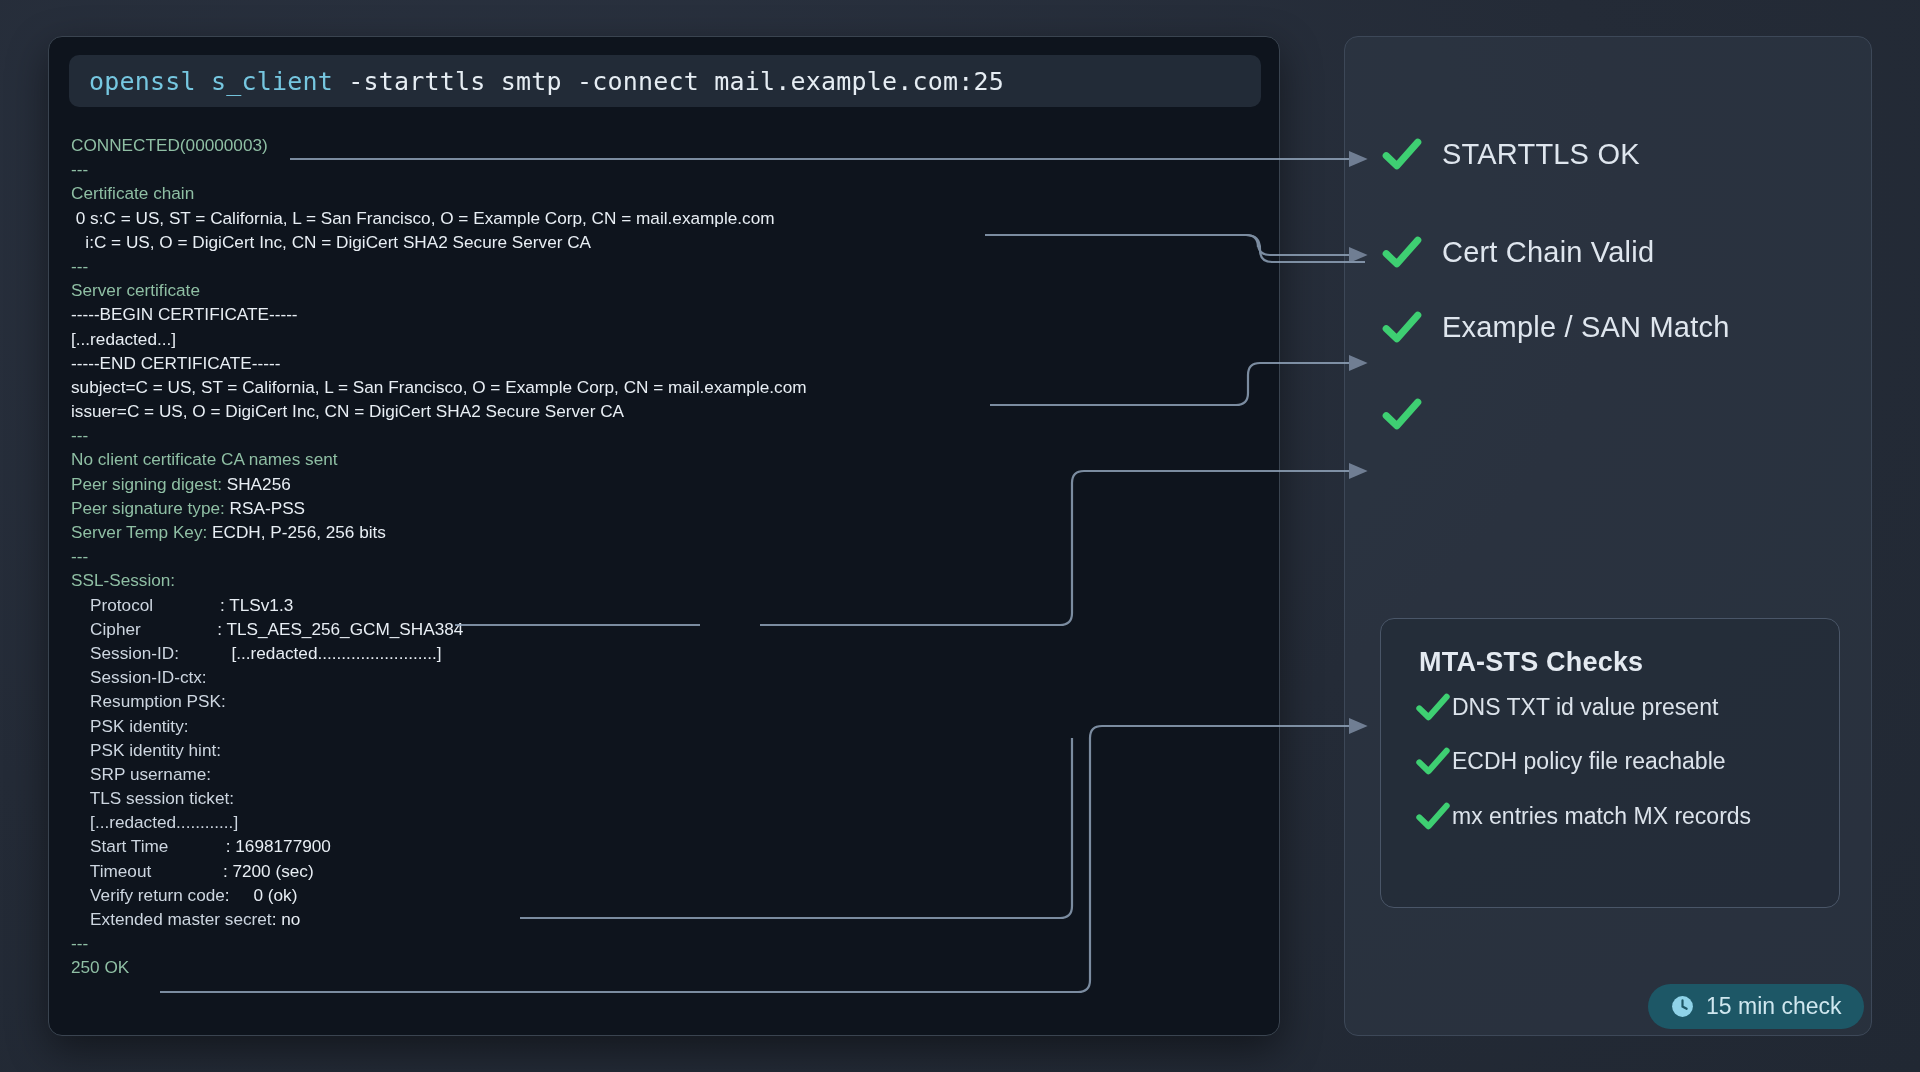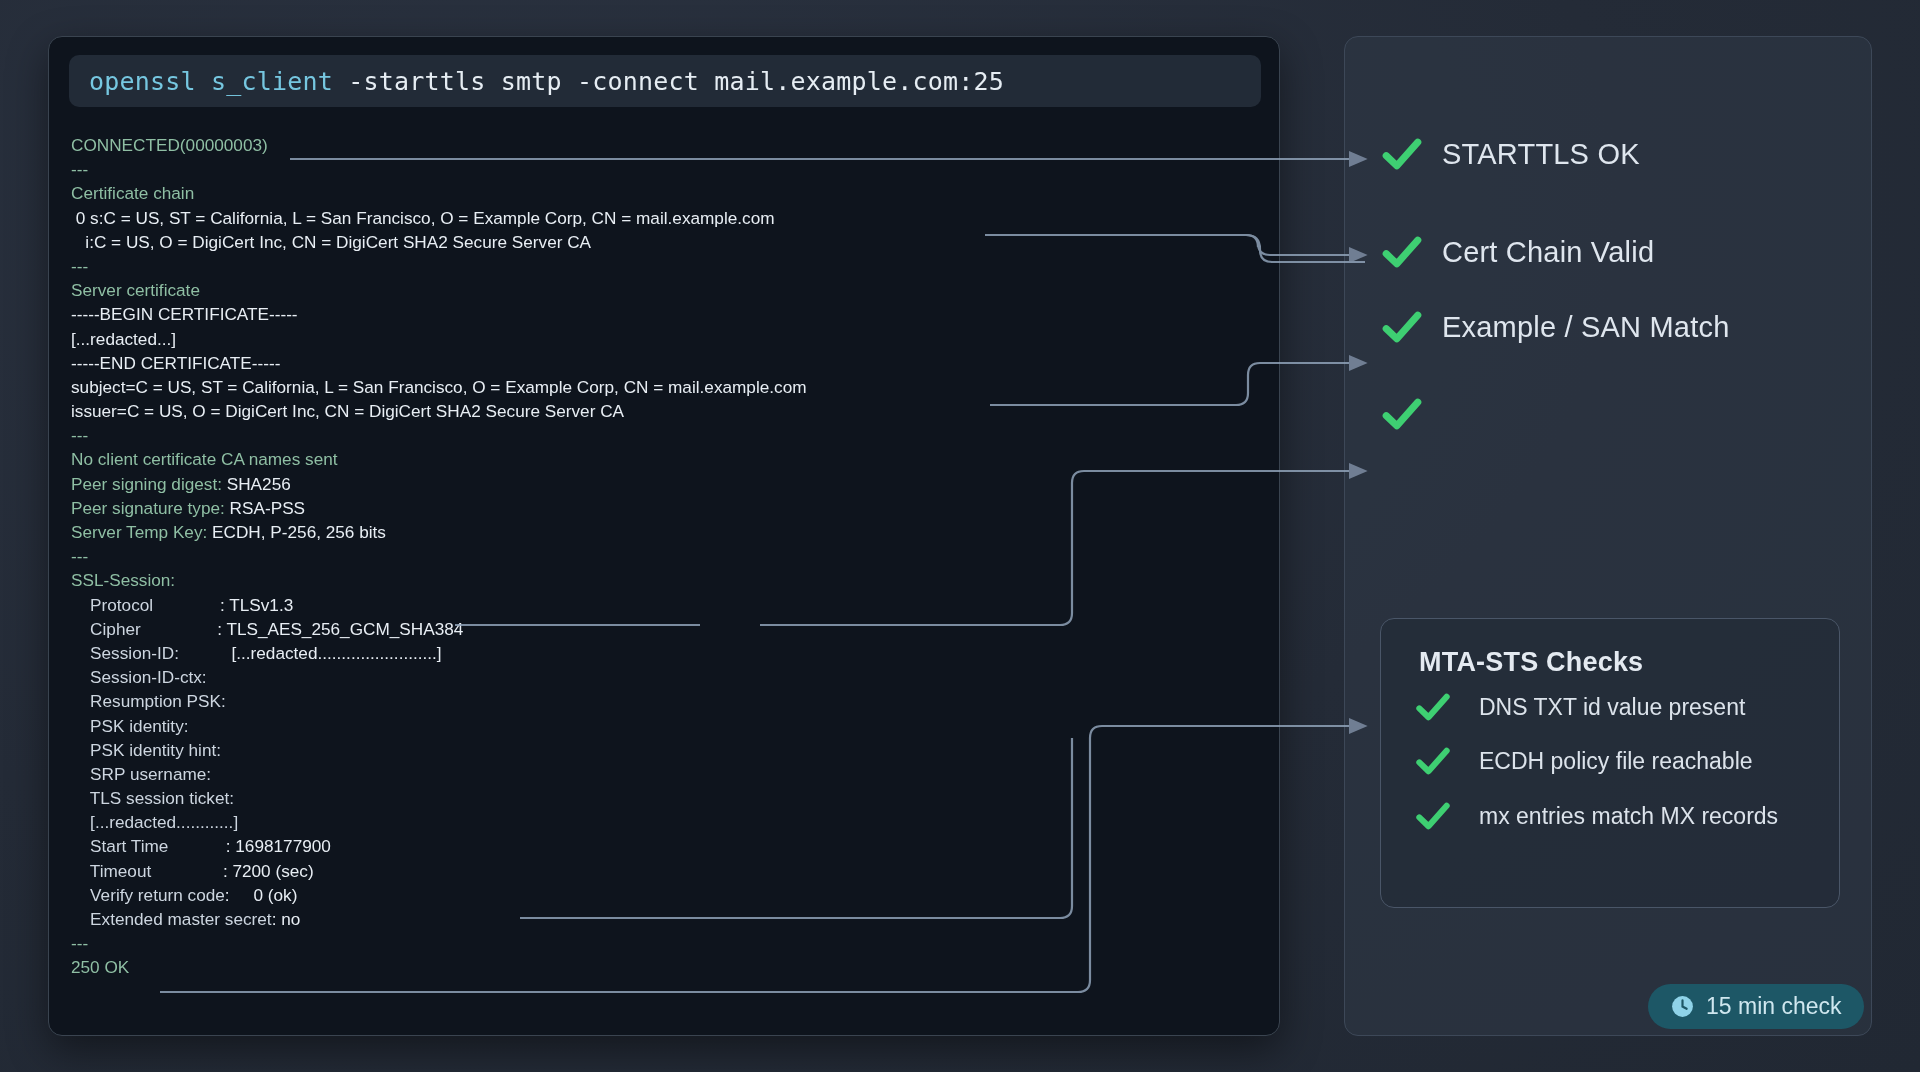--- a/index.html
+++ b/index.html
@@ -103,21 +103,21 @@
     position: absolute;
     left: 38px; top: 28px;
     color: #e4eaf1;
     font-size: 27px;
     font-weight: bold;
     letter-spacing: 0.2px;
   }
   .mtarow {
     position: absolute;
     left: 34px;
-    display: flex; align-items: center; gap: 27px;
+    display: flex; align-items: center; gap: 0;
     white-space: nowrap;
   }
   .mtalabel {
     color: #dce3eb;
     font-size: 23px;
   }
 
   
   #badge {
     position: absolute;

